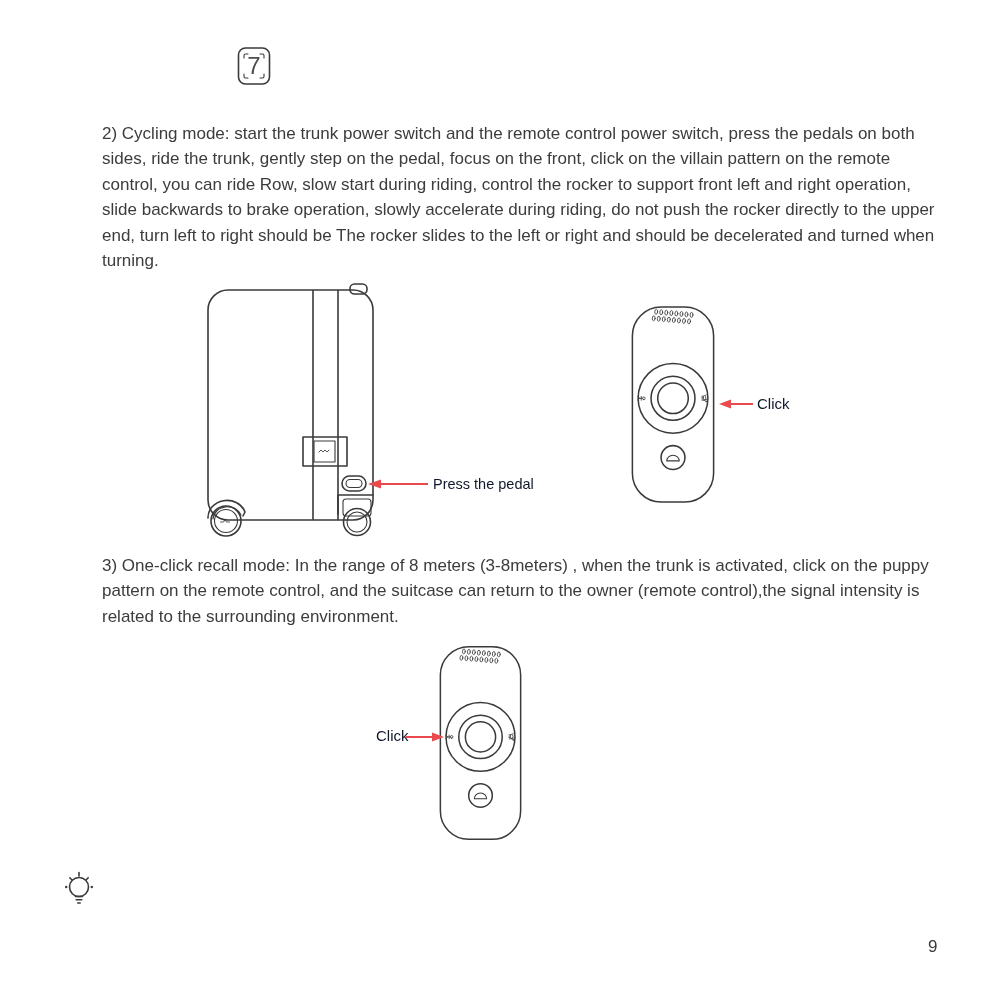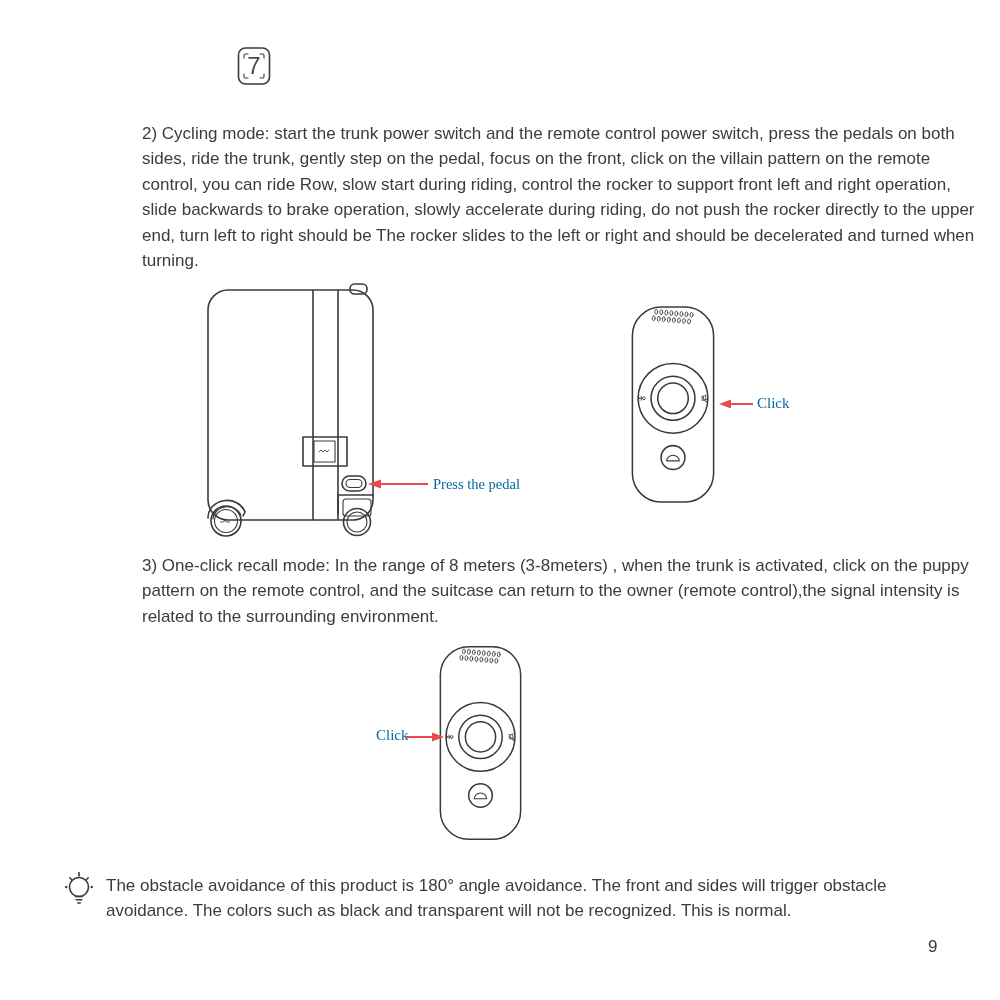--- a/index.html
+++ b/index.html
@@ -3,22 +3,22 @@
 <meta charset="utf-8">
 <style>
   html,body{margin:0;padding:0;background:#ffffff;}
   .page{position:relative;width:1000px;height:1000px;background:#fff;overflow:hidden;
         font-family:"Liberation Sans", sans-serif;color:#3d3d3d;}
   .abs{position:absolute;}
   .header-row{position:absolute;top:44px;left:0;width:1000px;height:50px;}
   .title-badge{position:absolute;left:237px;top:2px;}
   .page-title{position:absolute;left:290px;top:-4px;font-size:41px;font-weight:300;
               color:#4d4d4d;letter-spacing:0.5px;white-space:nowrap;}
-  .para{font-size:17px;line-height:25.4px;color:#3c3c3c;margin-left:40px;}
-  .callout-label{font-size:14.5px;color:#0369a1;white-space:nowrap;font-family:Liberation Serif, serif;}
+  .para{font-size:17px;line-height:25.4px;color:#3c3c3c;}
+  .callout-label{font-size:14.5px;color:#0f172a;white-space:nowrap;}
   .note-text{font-size:17px;line-height:24.5px;color:#3c3c3c;}
   .pagenum{font-size:17px;color:#3c3c3c;}
   svg{display:block;overflow:visible;}
   .ln{fill:none;stroke:#3a3a3a;stroke-width:1.6;stroke-linecap:round;stroke-linejoin:round;}
   .ln-thin{fill:none;stroke:#3a3a3a;stroke-width:1.1;stroke-linecap:round;stroke-linejoin:round;}
   .ln-micro{fill:none;stroke:#3a3a3a;stroke-width:0.85;stroke-linecap:round;stroke-linejoin:round;}
   .arrow-line{stroke:#e84a4e;stroke-width:2;}
   .arrow-head{fill:#e84a4e;stroke:none;}
   .badge-digit{font-family:"Liberation Sans",sans-serif;font-size:24px;font-weight:300;fill:#4d4d4d;}
 </style>
@@ -189,17 +189,16 @@
     <polygon points="38,6 26,1.5 26,10.5" class="arrow-head"></polygon>
   </svg>
 
   <svg class="abs" style="left:63px;top:870px;" width="34" height="40" viewBox="0 0 34 40">
     <circle cx="16" cy="17" r="9.5" class="ln" stroke-width="1.8"></circle>
     <path class="ln" stroke-width="1.5" d="M12.5,26.5 h7 M13.2,29.8 h5.6 M14.8,33 h2.4"></path>
     <path class="ln" stroke-width="1.6" d="M16,2.5 v3.5 M6.8,7.8 l2.2,2.2 M25.2,7.8 l-2.2,2.2"></path>
     <circle cx="3.2" cy="17" r="1.2" fill="#3a3a3a"></circle>
     <circle cx="28.8" cy="17" r="1.2" fill="#3a3a3a"></circle>
   </svg>
-  <div class="abs note-text" style="left:106px;top:874px;width:848px;">The obstacle avoidance of this product is 180° angle avoidance. The front and sides will trigger obstacle avoidance. The colors such as black and transparent will not be recognized. This is normal.</div>
 
   <div class="abs pagenum" style="left:928px;top:937px;">9</div>
 
 </div>
 
 </body></html>

